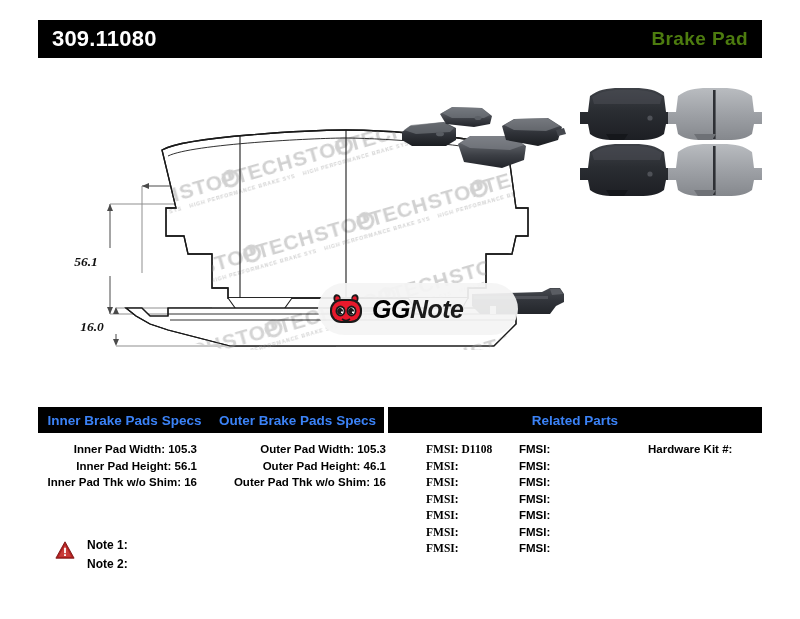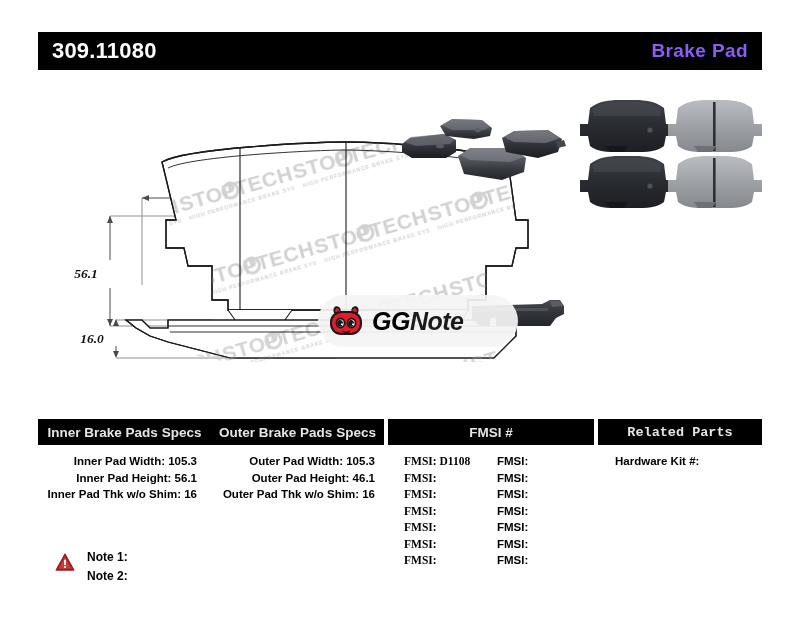--- a/index.html
+++ b/index.html
@@ -5,36 +5,36 @@
   html, body {
     margin: 0; padding: 0;
     background: #ffffff;
   }
   body {
     width: 800px; height: 619px;
     position: relative; overflow: hidden;
     font-family: "Liberation Sans", sans-serif;
     color: #000;
   }
-  .page { position: absolute; inset: 0; margin-top: 12px; }
+  .page { position: absolute; inset: 0; }
 
   
   .header-bar {
     position: absolute; left: 38px; top: 20px;
     width: 724px; height: 38px;
     background: #000;
     display: flex; align-items: center; justify-content: space-between;
     padding: 0 14px; box-sizing: border-box;
   }
   .header-bar .part-no {
     color: #fff; font-size: 22px; font-weight: bold;
     letter-spacing: 0.2px;
   }
   .header-bar .part-type {
-    color: #8b5cf6; font-size: 19px; font-weight: bold;
+    color: #4d7c0f; font-size: 19px; font-weight: bold;
     letter-spacing: 0.4px;
   }
 
   
   .drawing { position: absolute; left: 16px; top: 58px; width: 800px; height: 330px; }
   .drawing svg { display: block; }
 
   
   .photo { position: absolute; }
   #photo-group-angled { left: 398px; top: 86px; width: 176px; height: 96px; }
@@ -51,32 +51,32 @@
     padding-left: 9px; box-sizing: border-box;
   }
   .wm-text { font-size: 25px; font-weight: bold; font-style: italic; letter-spacing: -0.5px; }
   .wm-gg { color: #000000; }
   .wm-parts { color: #1b1b1b; }
 
   
   .table-wrap { position: absolute; left: 38px; top: 407px; width: 724px; }
   .thead { display: flex; height: 26px; gap: 4px; }
   .th {
-    background: #000; color: #e5e5e5;
+    background: #000; color: #3b82f6;
     font-size: 13.5px; font-weight: bold;
     display: flex; align-items: center; justify-content: center;
   }
   .th-split { flex: 0 0 346px; display: flex; }
   .th-split > div {
     flex: 1; display: flex; align-items: center; justify-content: center;
   }
   .th-fmsi { flex: 0 0 206px; }
-  .th-related { flex: 1 1 auto; font-family: Liberation Mono, monospace; }
-
-  .tbody { display: flex; gap: 5px; padding-top: 8px; justify-content: space-between; }
+  .th-related { flex: 1 1 auto; }
+
+  .tbody { display: flex; gap: 16px; padding-top: 8px; justify-content: space-between; }
   .col-inner, .col-outer { flex: 0 0 173px; }
   .col-fmsi { flex: 0 0 206px; display: flex; }
   .col-fmsi > div { flex: 1; }
   .col-related { flex: 1 1 auto; }
 
   .spec-row {
     font-size: 11.5px; font-weight: bold;
     line-height: 16.5px; white-space: nowrap;
   }
   .ra { text-align: right; padding-right: 14px; }
@@ -333,21 +333,20 @@
     </div>
   </div>
 
   <div class="table-wrap">
 
     <div class="thead">
       <div class="th th-split">
         <div>Inner Brake Pads Specs</div>
         <div>Outer Brake Pads Specs</div>
       </div>
-      <div class="th th-fmsi">FMSI #</div>
       <div class="th th-related">Related Parts</div>
     </div>
 
     <div class="tbody">
 
       <div class="col-inner">
         <div class="spec-row ra">Inner Pad Width: 105.3</div>
         <div class="spec-row ra">Inner Pad Height: 56.1</div>
         <div class="spec-row ra">Inner Pad Thk w/o Shim: 16</div>
       </div>

